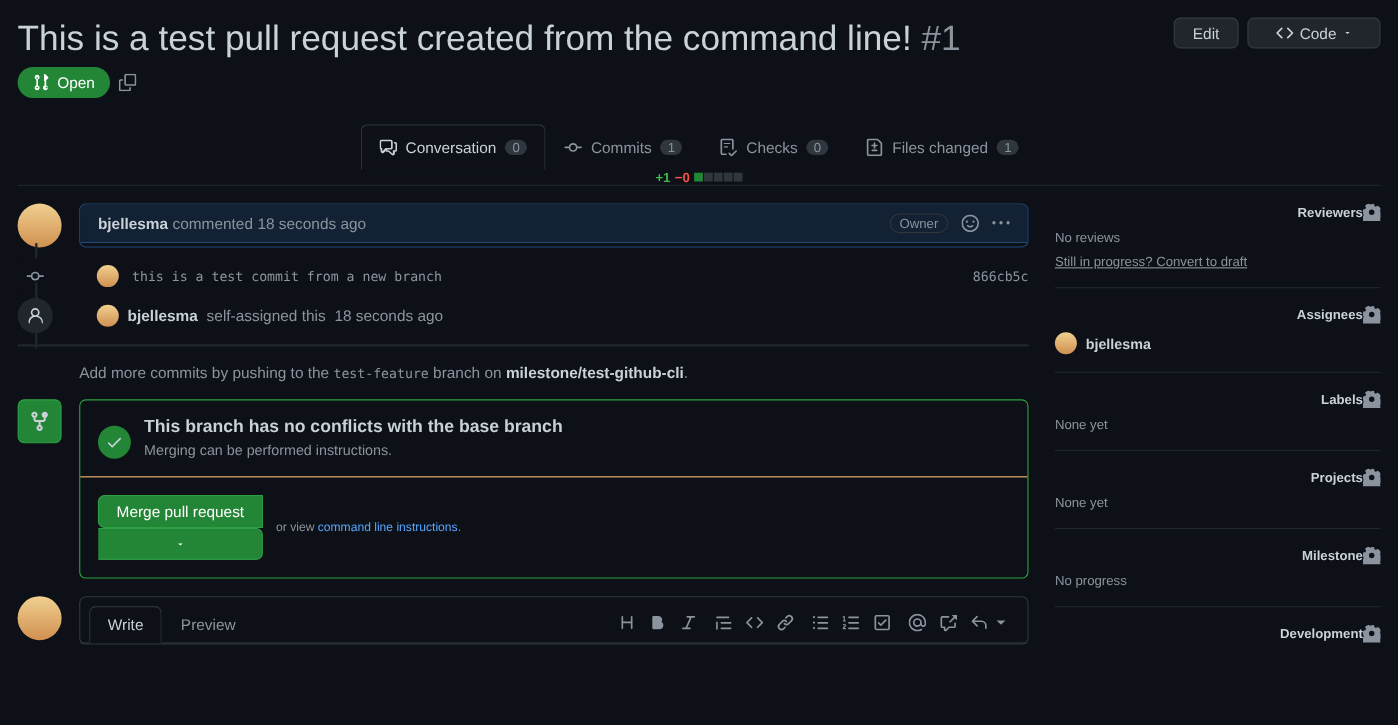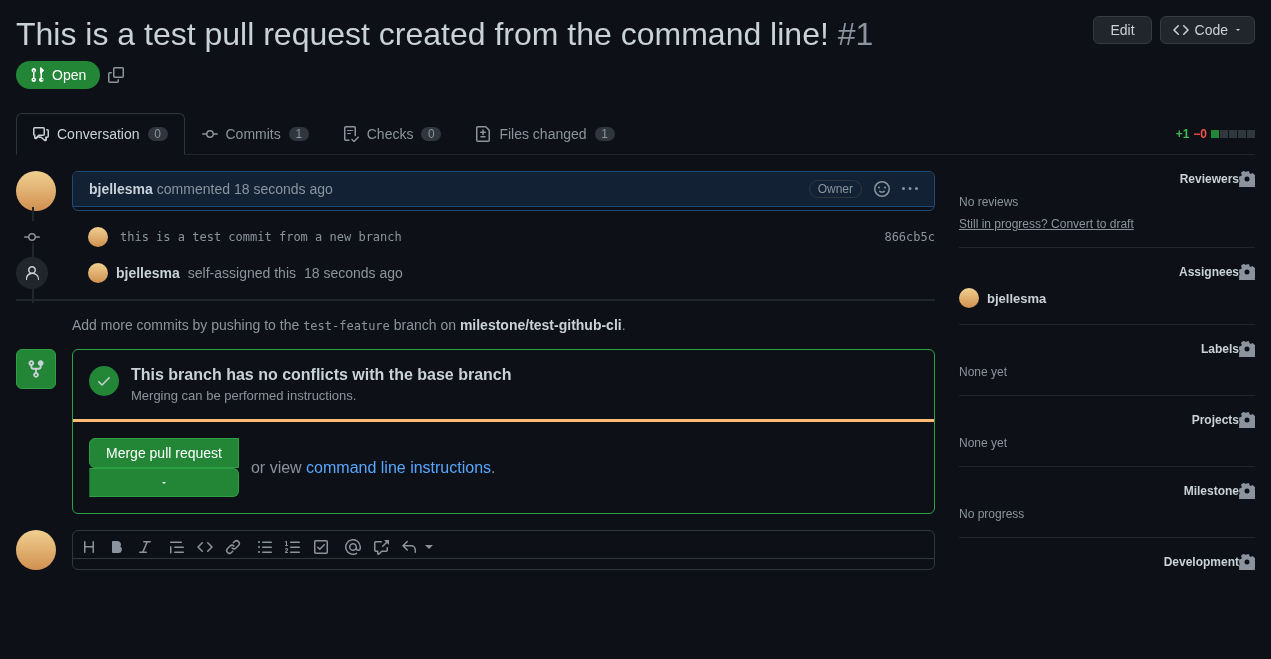--- a/index.html
+++ b/index.html
@@ -20,21 +20,21 @@
   color: #c9d1d9;
   border: 1px solid #363b42;
   border-radius: 6px;
   padding: 5px 16px;
   font-size: 14px;
   cursor: pointer;
   display: inline-flex;
   align-items: center;
   gap: 6px;
 }
-.btn-code { padding: 5px 12px; }
+.btn-code { padding: 5px 25px; }
 .meta-row { display: flex; align-items: center; gap: 8px; margin-bottom: 24px; }
 .state-open {
   background: #238636;
   color: #fff;
   padding: 6px 14px;
   border-radius: 24px;
   font-weight: 500;
   display: inline-flex;
   align-items: center;
   gap: 6px;
@@ -48,20 +48,21 @@
   border-radius: 6px;
   font-family: ui-monospace, SFMono-Regular, monospace;
   font-size: 12px;
 }
 .copy-icon { color: #8b949e; cursor: pointer; }
 .tabs-row {
   border-bottom: 1px solid #21262d;
   display: flex;
   align-items: center;
   justify-content: space-between;
+  flex-direction: column;
 }
 .tabs { display: flex; }
 .tab {
   padding: 12px 16px;
   color: #8b949e;
   cursor: pointer;
   display: flex;
   align-items: center;
   gap: 8px;
   border: 1px solid transparent;
@@ -172,21 +173,21 @@
 .merge-section { display: flex; gap: 16px; margin-bottom: 16px; }
 .merge-icon {
   width: 40px; height: 40px;
   background: #238636;
   border: 1px solid #2ea043;
   border-radius: 6px;
   display: flex; align-items: center; justify-content: center;
   flex-shrink: 0;
 }
 .merge-box { flex: 1; border: 1px solid #2ea043; border-radius: 6px; }
-.merge-status { padding: 16px; display: flex; gap: 12px; border-bottom: 3px solid #fdba74; }
+.merge-status { padding: 16px; display: flex; gap: 12px; border-bottom: 1px solid #fdba74; align-items: flex-end; }
 .check-circle { width: 30px; height: 30px; border-radius: 50%; background: #238636; display: flex; align-items: center; justify-content: center; flex-shrink: 0; }
 .merge-status-text h3 { font-size: 16px; color: #c9d1d9; font-weight: 600; margin-bottom: 4px; }
 .merge-status-text p { color: #8b949e; font-size: 13px; }
 .merge-actions { padding: 16px; display: flex; align-items: center; gap: 12px; }
 .btn-merge {
   background: #238636;
   color: #fff;
   border: 1px solid #2ea043;
   border-radius: 6px 0 0 6px;
   padding: 6px 16px;
@@ -196,21 +197,21 @@
 .btn-merge-dd {
   background: #238636;
   color: #fff;
   border: 1px solid #2ea043;
   border-left: 1px solid #1a6b2a;
   border-radius: 0 6px 6px 0;
   padding: 6px 10px;
   cursor: pointer;
 }
 .merge-group { display: flex; flex-direction: column; }
-.merge-alt { color: #8b949e; font-size: 16px; }
+.merge-alt { color: #8b949e; font-size: 11px; }
 .merge-alt a { color: #58a6ff; text-decoration: none; }
 .compose { display: flex; gap: 16px; }
 .compose-box { flex: 1; border: 1px solid #30363d; border-radius: 6px; }
 .compose-tabs { display: flex; align-items: center; justify-content: space-between; padding: 8px 8px 0; border-bottom: 1px solid #30363d; }
 .compose-tab-group { display: flex; }
 .compose-tab { padding: 8px 16px; cursor: pointer; color: #8b949e; border: 1px solid transparent; border-bottom: none; }
 .compose-tab.selected { background: #0d1117; border: 1px solid #30363d; border-bottom-color: #0d1117; border-radius: 6px 6px 0 0; color: #c9d1d9; margin-bottom: -1px; }
 .toolbar { display: flex; gap: 16px; padding-right: 8px; color: #8b949e; }
 .toolbar-group { display: flex; gap: 12px; }
 .toolbar svg, .toolbar span.i { width: 16px; height: 16px; cursor: pointer; }
@@ -414,20 +415,24 @@
               <a href="#">command line instructions</a><span>.</span>
             </span>
           </div>
         </div>
       </div>
 
       <div class="compose">
         <div class="avatar"></div>
         <div class="compose-box">
           <div class="compose-tabs">
+            <div class="compose-tab-group">
+              <div class="compose-tab selected">Write</div>
+              <div class="compose-tab">Preview</div>
+            </div>
             <div class="toolbar">
               <div class="toolbar-group">
                 <span><svg width="16" height="16" viewBox="0 0 16 16">
                       <path d="M3.75 2a.75.75 0 01.75.75V7h7V2.75a.75.75 0 011.5 0v10.5a.75.75 0 01-1.5 0V8.5h-7v4.75a.75.75 0 01-1.5 0V2.75A.75.75 0 013.75 2z"></path>
                     </svg></span>
                 <span><svg width="16" height="16" viewBox="0 0 16 16">
                       <path d="M4 2a1 1 0 00-1 1v10a1 1 0 001 1h5.5a3.5 3.5 0 001.852-6.47A3.5 3.5 0 008.5 2H4zm4.5 5a1.5 1.5 0 000-3H5v3h3.5zM5 9v3h4.5a1.5 1.5 0 000-3H5z"></path>
                     </svg></span>
                 <span><svg width="16" height="16" viewBox="0 0 16 16">
                       <path d="M6 2.75A.75.75 0 016.75 2h6.5a.75.75 0 010 1.5h-2.505l-3.858 9H9.25a.75.75 0 010 1.5h-6.5a.75.75 0 010-1.5h2.505l3.858-9H6.75A.75.75 0 016 2.75z"></path>

